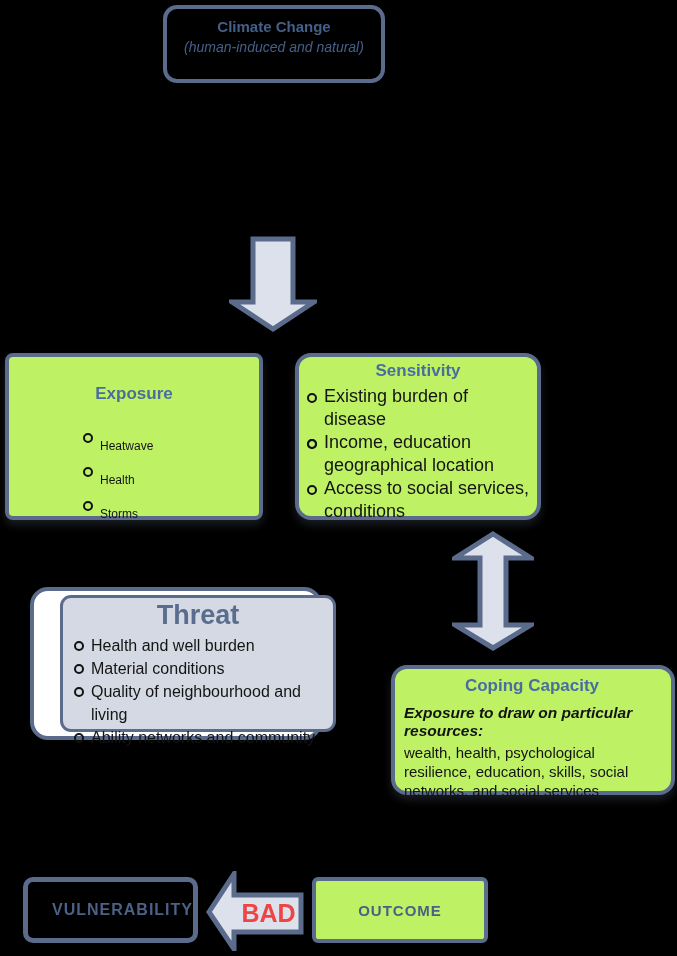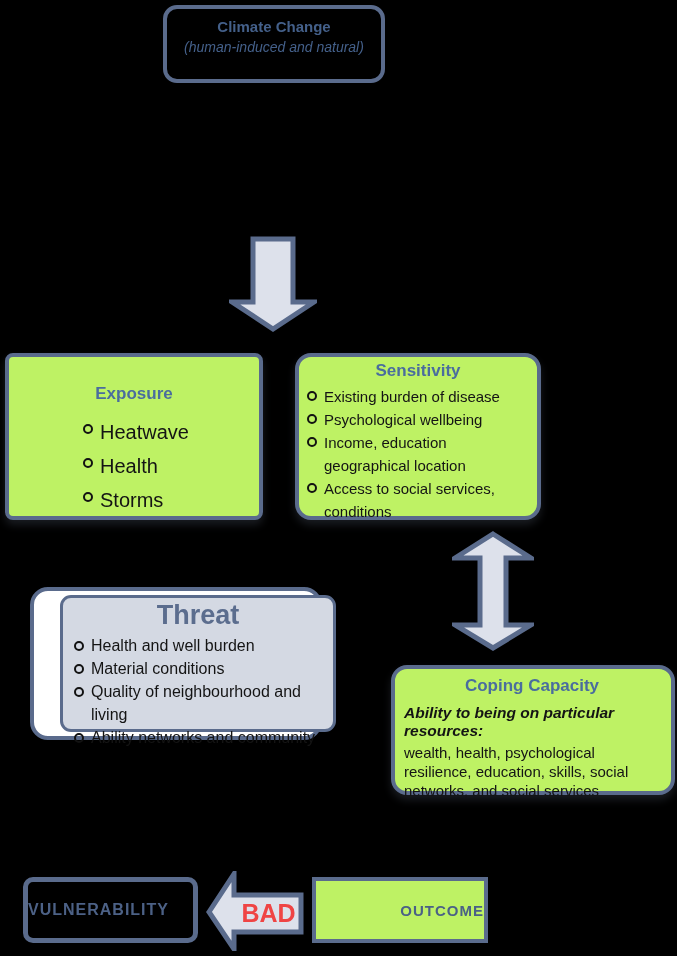--- a/index.html
+++ b/index.html
@@ -33,32 +33,32 @@
     <div class="darktitle" style="text-align:center;font-size:14px;margin-top:4px;font-style:italic;">(human-induced and natural)</div>
   </div>
 
 
   <svg style="position:absolute;left:229px;top:236px;" width="88" height="96" viewBox="0 0 88 96">
     <polygon points="24,3 64,3 64,66 85,66 44,93 3,66 24,66" fill="#dde1eb" stroke="#5a6b8c" stroke-width="5"></polygon>
   </svg>
 
   <div class="box white" style="left:5px;top:353px;width:258px;height:167px;border-radius:8px;padding-top:27px;">
     <div class="boxtitle">Exposure</div>
-    <ul class="blist" style="margin:11px 0 0 74px;font-size:20px;line-height:34px;">
+    <ul class="blist" style="margin:25px 0 0 74px;font-size:12px;line-height:34px;">
       <li><span class="ring"></span><span>Heatwave</span></li>
       <li><span class="ring"></span><span>Health</span></li>
       <li><span class="ring"></span><span>Storms</span></li>
     </ul>
   </div>
 
   <div class="box white" style="left:295px;top:353px;width:246px;height:167px;border-radius:16px;padding-top:4px;">
     <div class="boxtitle">Sensitivity</div>
-    <ul class="blist" style="margin:4px 4px 4px 8px;font-size:15px;line-height:23px;">
+    <ul class="blist" style="margin:4px 4px 4px 8px;font-size:18px;line-height:23px;">
       <li><span class="ring"></span><span>Existing burden of disease</span></li>
-      <li><span class="ring"></span><span>Psychological wellbeing</span></li>
+      <li><span class="ring"></span></li>
       <li><span class="ring"></span><span>Income, education geographical location</span></li>
       <li><span class="ring"></span><span>Access to social services, conditions</span></li>
     </ul>
   </div>
 
   <svg style="position:absolute;left:452px;top:531px;" width="82" height="121" viewBox="0 0 82 121">
     <polygon points="41,3 79,27 54,27 54,94 79,94 41,117 3,94 28,94 28,27 3,27" fill="#dde1eb" stroke="#5a6b8c" stroke-width="5"></polygon>
   </svg>
 
   <div class="box" style="left:30px;top:587px;width:292px;height:153px;border-radius:18px;background:#ffffff;padding:4px;">
@@ -68,30 +68,30 @@
         <li><span class="ring"></span><span>Health and well burden</span></li>
         <li><span class="ring"></span><span>Material conditions</span></li>
         <li><span class="ring"></span><span>Quality of neighbourhood and living</span></li>
         <li><span class="ring"></span><span>Ability networks and community</span></li>
       </ul>
     </div>
   </div>
 
   <div class="box white" style="left:391px;top:665px;width:284px;height:130px;border-radius:16px;padding:7px 11px 0 9px;">
     <div class="boxtitle">Coping Capacity</div>
-    <div style="font-size:15.5px;font-weight:bold;font-style:italic;color:#141414;margin-top:8px;">Ability to being on particular resources:</div>
+    <div style="font-size:15.5px;font-weight:bold;font-style:italic;color:#141414;margin-top:8px;">Exposure to draw on particular resources:</div>
     <div style="font-size:15px;line-height:19px;color:#141414;margin-top:3px;">wealth, health, psychological resilience, education, skills, social networks, and social services</div>
   </div>
 
-  <div class="box clear" style="left:23px;top:877px;width:175px;height:66px;border-width:5px;border-radius:10px;display:flex;align-items:center;justify-content:flex-start;">
+  <div class="box clear" style="left:23px;top:877px;width:175px;height:66px;border-width:5px;border-radius:10px;display:flex;align-items:center;justify-content:flex-end;">
     <span class="caps" style="font-size:16px;color:#4c6186;">VULNERABILITY</span>
   </div>
 
   <svg style="position:absolute;left:206px;top:871px;" width="98" height="80" viewBox="0 0 98 80">
     <polygon points="3,41 28,3 28,24 95,24 95,61 28,61 28,78" fill="#dde1eb" stroke="#5a6b8c" stroke-width="5"></polygon>
   </svg>
   <div style="position:absolute;left:234px;top:894px;width:69px;height:38px;display:flex;align-items:center;justify-content:center;font-weight:bold;font-size:25px;color:#ef4444;">BAD</div>
 
-  <div class="box white" style="left:312px;top:877px;width:176px;height:66px;border-radius:0;display:flex;align-items:center;justify-content:flex-end;box-shadow:none;">
+  <div class="box white" style="left:312px;top:877px;width:176px;height:66px;border-radius:6px;display:flex;align-items:center;justify-content:center;box-shadow:none;">
     <span class="caps" style="font-size:15px;color:#4a6186;">OUTCOME</span>
   </div>
 
 </div>
 
 </body></html>

